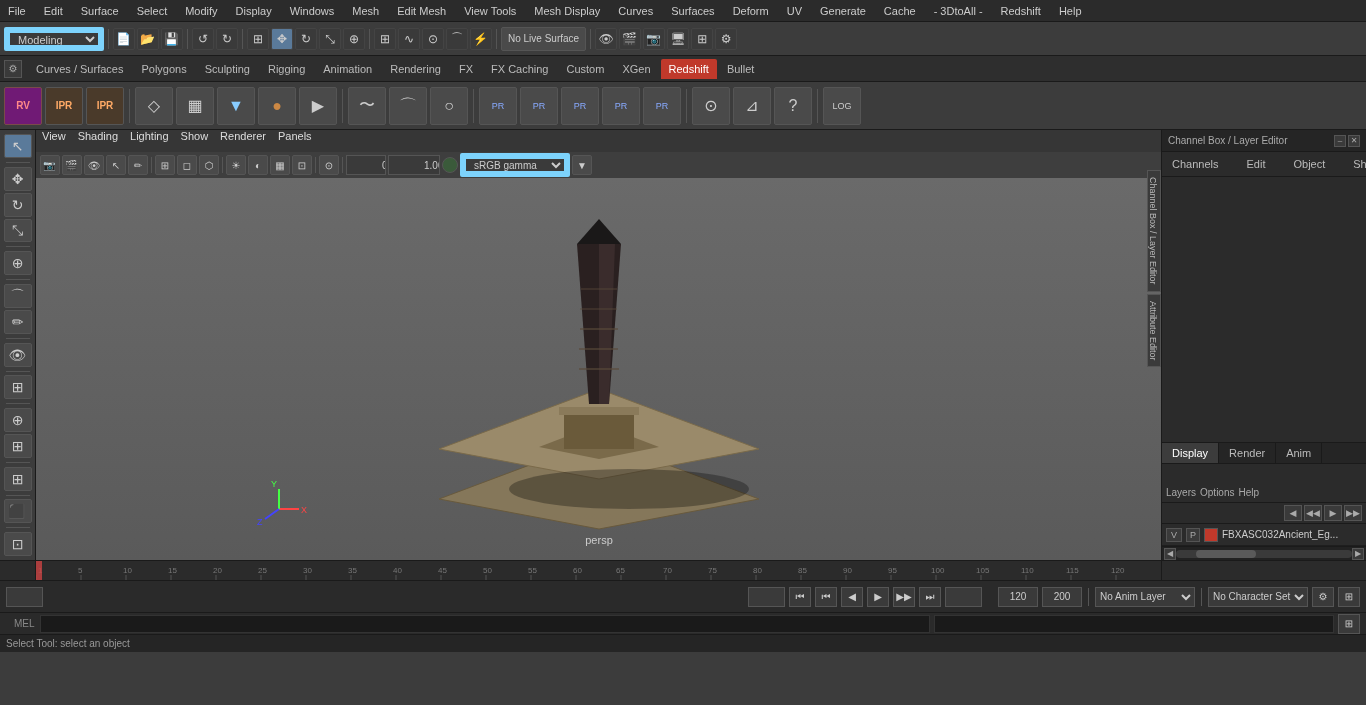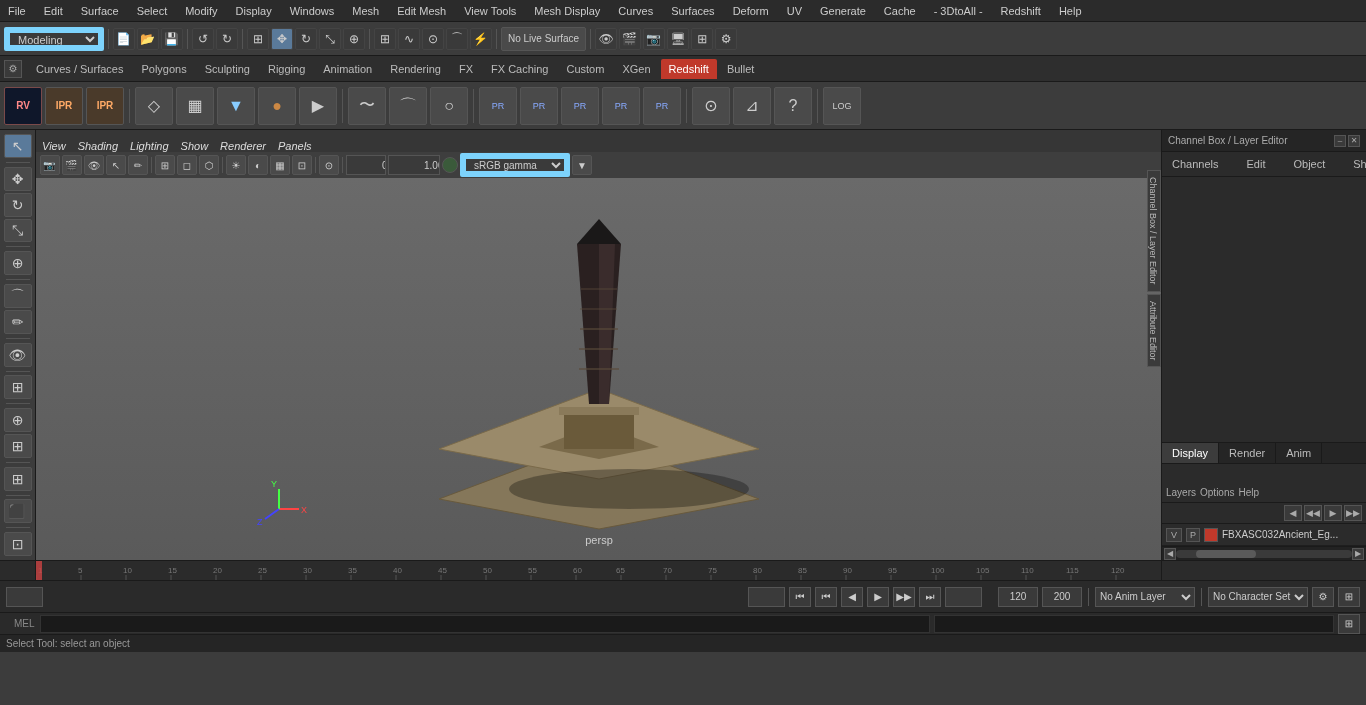--- a/index.html
+++ b/index.html
@@ -67,22 +67,22 @@
     }
     .lt-btn { width: 28px; height: 28px; background: #4a4a4a; border: 1px solid #555; border-radius: 2px; display: flex; align-items: center; justify-content: center; cursor: pointer; color: #ccc; font-size: 14px; }
     .lt-btn.active { background: #5a7a9a; }
     .lt-sep { width: 24px; height: 1px; background: #555; margin: 2px 0; }
 
     
     #viewport {
       flex: 1; position: relative; background: #5a5a5a; overflow: hidden;
     }
     #viewport-menubar {
-      display: flex; align-items: flex-end; background: rgba(0,0,0,0.4);
-      height: 22px; padding: 0 6px; gap: 12px; position: absolute; top: 0; left: 0; right: 0; z-index: 10; font-style: italic;
+      display: flex; align-items: flex-start; background: rgba(0,0,0,0.4);
+      height: 22px; padding: 0 6px; gap: 12px; position: absolute; top: 0; left: 0; right: 0; z-index: 10;
     }
     .vp-menu { color: #ddd; font-size: 11px; cursor: pointer; }
 
     
     #viewport-tb {
       display: flex; align-items: center; background: rgba(0,0,0,0.3);
       height: 26px; padding: 0 4px; gap: 2px;
       position: absolute; top: 22px; left: 0; right: 0; z-index: 10;
     }
     .vp-tb-btn { width: 20px; height: 20px; background: rgba(80,80,80,0.7); border: 1px solid #555; border-radius: 2px; display: flex; align-items: center; justify-content: center; cursor: pointer; color: #ccc; font-size: 10px; }
@@ -244,21 +244,21 @@
   <div class="shelf-tab">FX</div>
   <div class="shelf-tab">FX Caching</div>
   <div class="shelf-tab">Custom</div>
   <div class="shelf-tab">XGen</div>
   <div class="shelf-tab active">Redshift</div>
   <div class="shelf-tab">Bullet</div>
 </div>
 
 <div id="shelficons">
 
-  <div class="shelf-icon" style="background:#0f172a; border-color:#7a4a4a; font-size:10px; font-weight:bold; color:#ff8888;">RV</div>
+  <div class="shelf-icon" style="background:#701a75; border-color:#7a4a4a; font-size:10px; font-weight:bold; color:#ff8888;">RV</div>
   <div class="shelf-icon" style="background:#4a3a2a; font-size:10px; font-weight:bold; color:#ffaa66;">IPR</div>
   <div class="shelf-icon" style="background:#4a3a2a; font-size:10px; font-weight:bold; color:#ffaa66;">IPR</div>
   <div class="shelf-sep"></div>
 
   <div class="shelf-icon">◇</div>
   <div class="shelf-icon">▦</div>
   <div class="shelf-icon" style="color:#88ccff;">▼</div>
   <div class="shelf-icon" style="color:#cc8844;">●</div>
   <div class="shelf-icon">▶</div>
   <div class="shelf-sep"></div>

